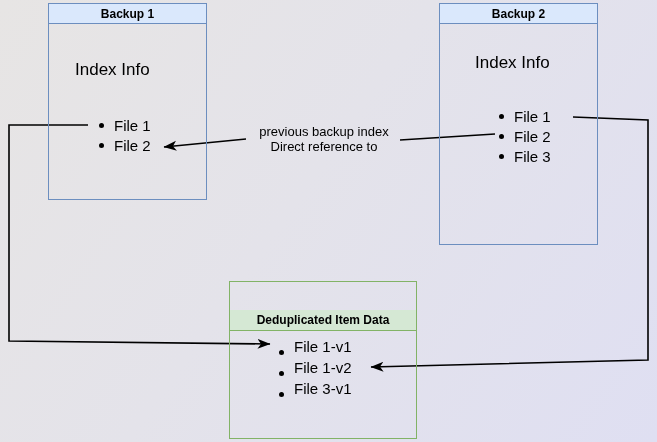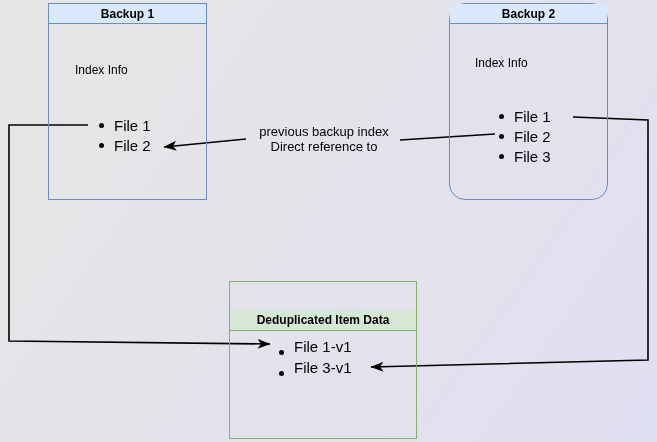--- a/index.html
+++ b/index.html
@@ -43,26 +43,26 @@
     align-items: center;
     justify-content: center;
     font-size: 12px;
     font-weight: bold;
     border-bottom: 1.5px solid;
   }
   .blue  .node-header { height: 20px; background: var(--blue-fill, #dae8fc);  border-color: var(--blue-border, #6c8ebf); }
   .green .node-header { height: 21px; background: var(--green-fill, #d5e8d4); border-color: var(--green-border, #82b366); margin-top: 28px; }
 
   #backup1 { left: 48px;  top: 3px;   width: 159px; height: 197px; }
-  #backup2 { left: 449px; top: 3px;   width: 159px; height: 197px; border-radius: 16px; }
+  #backup2 { left: 439px; top: 3px;   width: 159px; height: 242px; }
   #dedup   { left: 229px; top: 281px; width: 188px; height: 158px; }
 
   .section-label {
     position: absolute;
-    font-size: 12px;
+    font-size: 17px;
     line-height: 16px;
     white-space: nowrap;
   }
   #backup1-label { left: 75px;  top: 62px; }
   #backup2-label { left: 475px; top: 55px; }
 
   ul.file-list {
     position: absolute;
     list-style: none;
   }
@@ -154,20 +154,24 @@
   <div class="node green" id="dedup">
     <div class="node-header">Deduplicated Item Data</div>
   </div>
   <ul class="file-list" id="dedup-files">
     <li>
       <span class="dot"></span>
       <span>File 1-v1</span>
     </li>
     <li>
       <span class="dot"></span>
+      <span>File 1-v2</span>
+    </li>
+    <li>
+      <span class="dot"></span>
       <span>File 3-v1</span>
     </li>
   </ul>
 
   <div class="annotation">
     <div>previous backup index</div>
     <div>Direct reference to</div>
   </div>
 
 </div>

